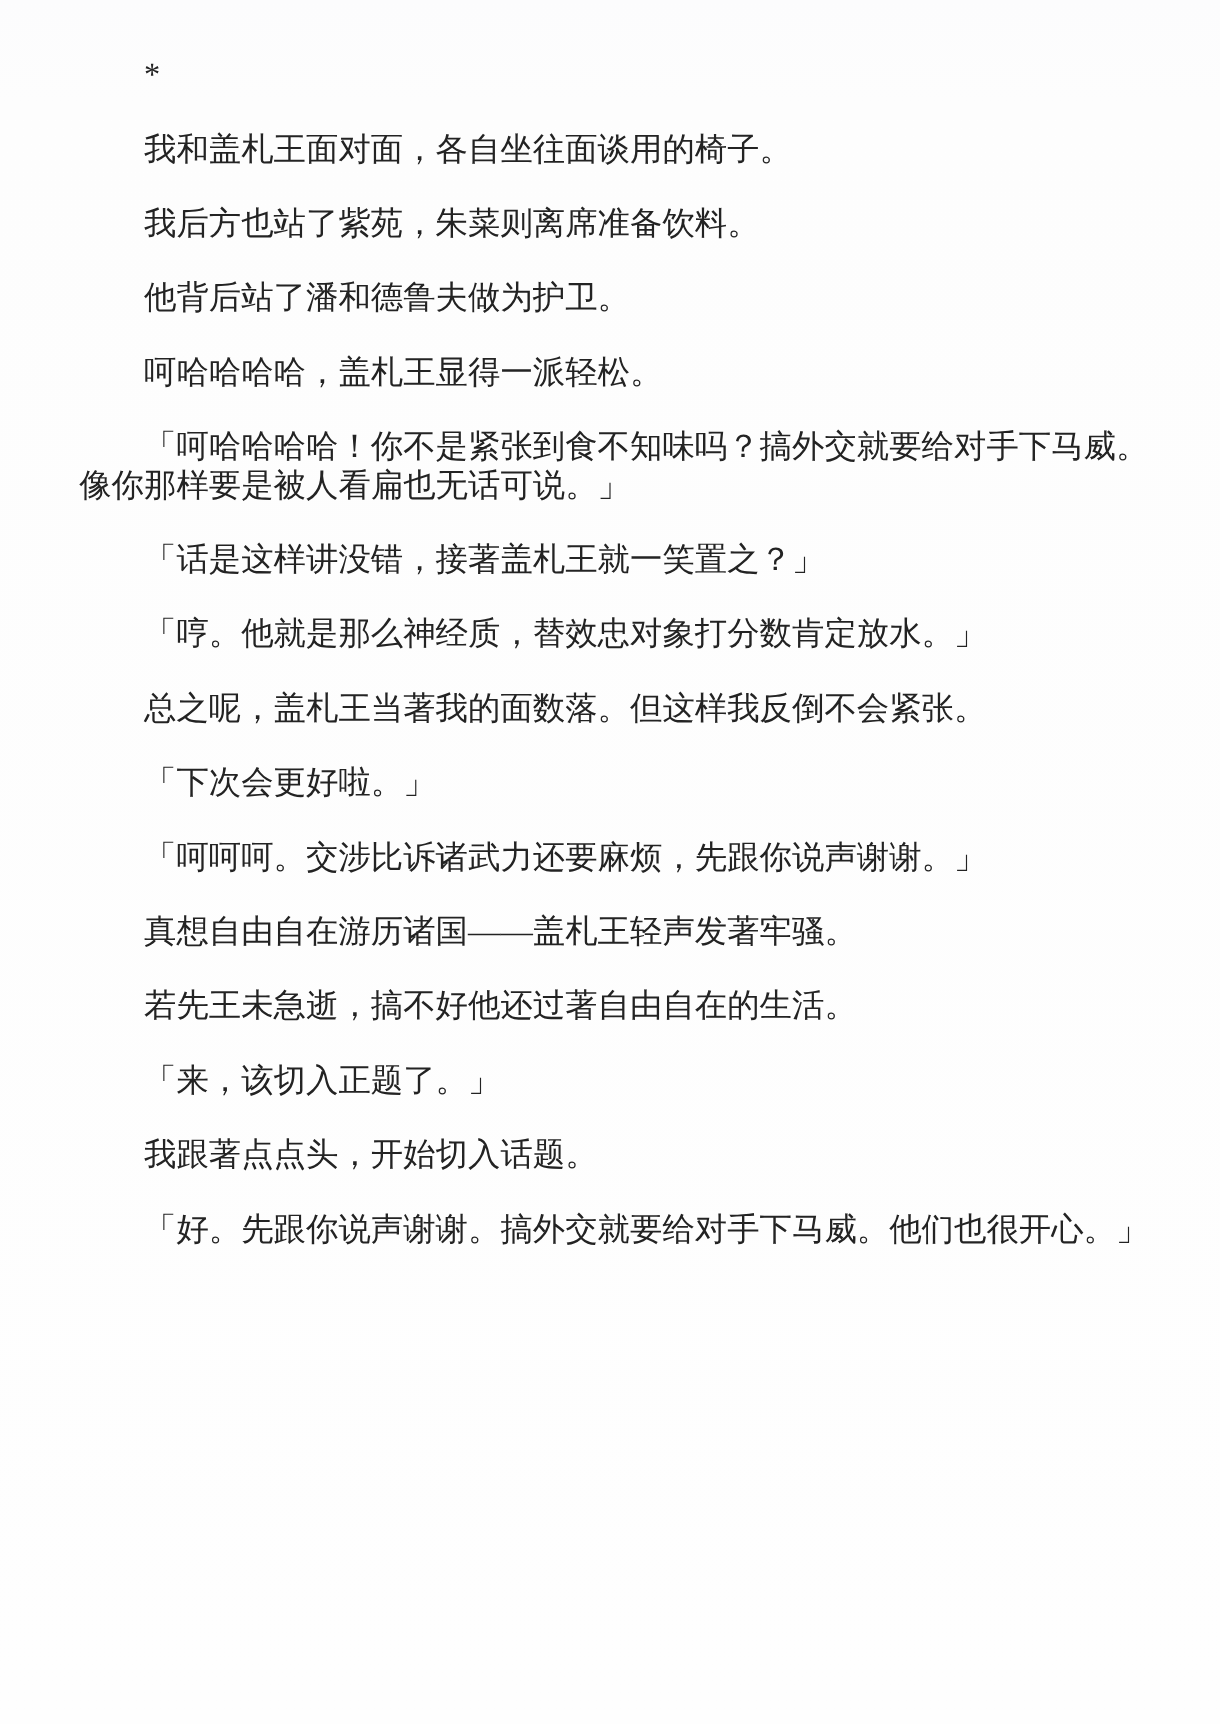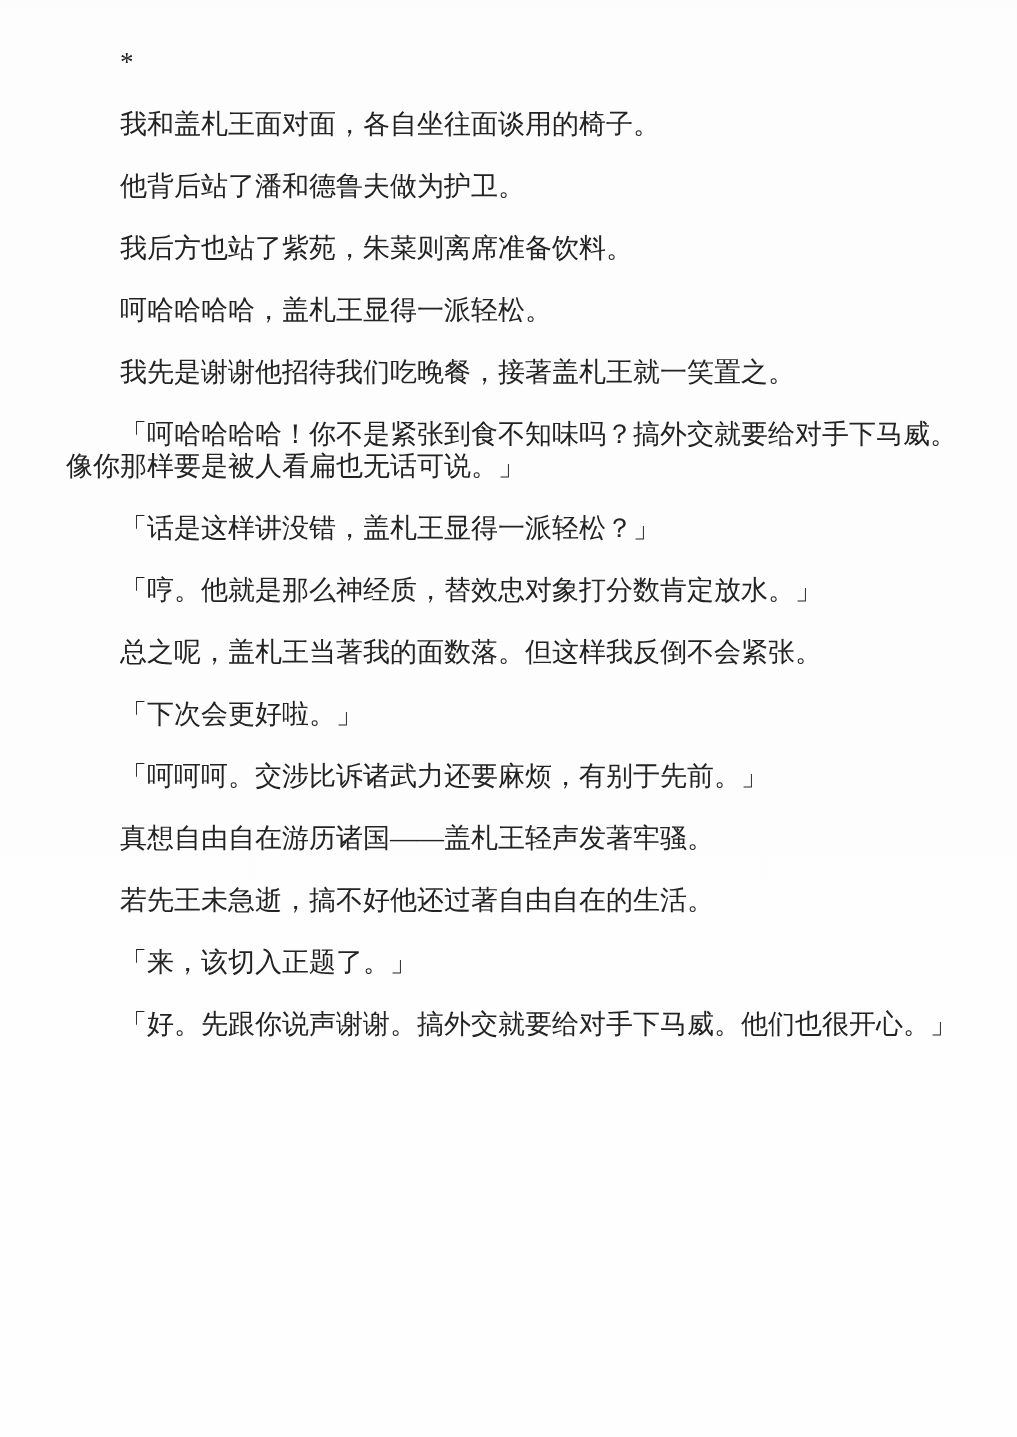--- a/index.html
+++ b/index.html
@@ -30,27 +30,27 @@
   .page p.section-marker {
     font-size: 27px;
   }
 </style>
 </head>
 <body>
 
 <div class="page">
   <p class="section-marker">*</p>
   <p>我和盖札王面对面，各自坐往面谈用的椅子。</p>
+  <p>我后方也站了紫苑，朱菜则离席准备饮料。</p>
   <p>他背后站了潘和德鲁夫做为护卫。</p>
-  <p>我后方也站了紫苑，朱菜则离席准备饮料。</p>
   <p>呵哈哈哈哈，盖札王显得一派轻松。</p>
-  <p>我先是谢谢他招待我们吃晚餐，接著盖札王就一笑置之。</p>
   <p>「呵哈哈哈哈！你不是紧张到食不知味吗？搞外交就要给对手下马威。像你那样要是被人看扁也无话可说。」</p>
-  <p>「话是这样讲没错，盖札王显得一派轻松？」</p>
+  <p>「话是这样讲没错，接著盖札王就一笑置之？」</p>
   <p>「哼。他就是那么神经质，替效忠对象打分数肯定放水。」</p>
   <p>总之呢，盖札王当著我的面数落。但这样我反倒不会紧张。</p>
   <p>「下次会更好啦。」</p>
-  <p>「呵呵呵。交涉比诉诸武力还要麻烦，有别于先前。」</p>
+  <p>「呵呵呵。交涉比诉诸武力还要麻烦，先跟你说声谢谢。」</p>
   <p>真想自由自在游历诸国——盖札王轻声发著牢骚。</p>
   <p>若先王未急逝，搞不好他还过著自由自在的生活。</p>
   <p>「来，该切入正题了。」</p>
+  <p>我跟著点点头，开始切入话题。</p>
   <p>「好。先跟你说声谢谢。搞外交就要给对手下马威。他们也很开心。」</p>
 </div>
 
 </body></html>

